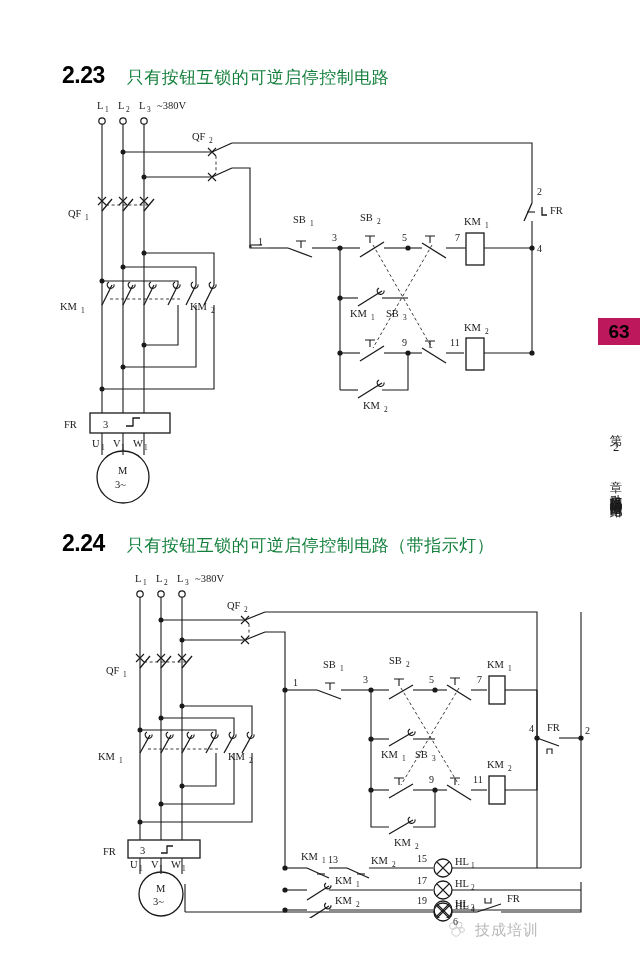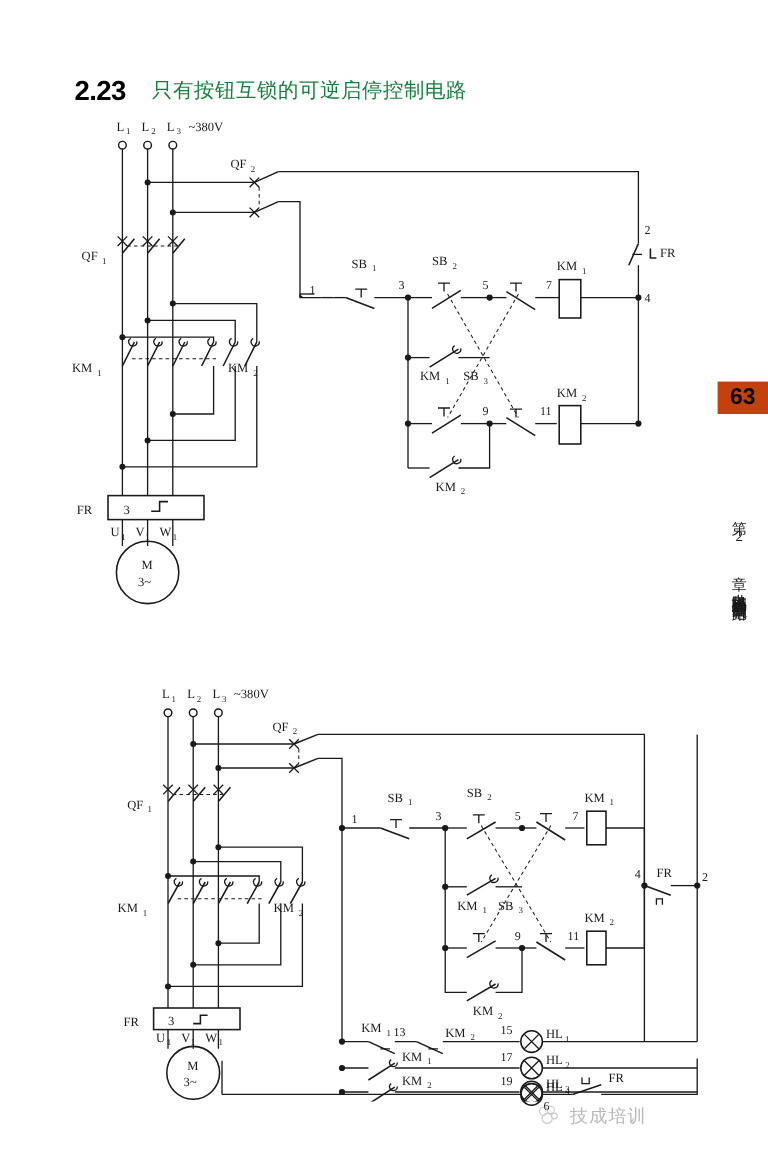--- a/index.html
+++ b/index.html
@@ -1,29 +1,29 @@
 <!DOCTYPE html>
 <html><head>
 <meta charset="utf-8">
 <style>
   html,body{margin:0;padding:0;background:#ffffff;}
   body{width:640px;height:967px;position:relative;overflow:hidden;
        font-family:"Liberation Serif",serif;color:#1a1a1a;}
   .page{position:absolute;inset:0;}
 
   
-  .sec-head{position:absolute;display:flex;align-items:center;}
+  .sec-head{position:absolute;display:flex;align-items:flex-end;}
   .sec-num{font-family:"Liberation Sans",sans-serif;font-weight:bold;
            font-size:23px;letter-spacing:-0.5px;color:#000;}
   .sec-title{font-family:"Liberation Sans",sans-serif;font-size:17px;
              color:#15803d;margin-left:22px;letter-spacing:0.5px;}
 
   
   .side-tab{position:absolute;right:0;top:318px;width:42px;}
-  .side-num{background:#c2410c;color:#000;font-family:"Liberation Sans",sans-serif;
+  .side-num{background:#be185d;color:#000;font-family:"Liberation Sans",sans-serif;
             font-weight:bold;font-size:19px;text-align:center;
             padding:3px 0 2px 0;width:42px;box-sizing:border-box;}
   .side-txt{margin-top:7px;font-size:12.5px;line-height:14px;text-align:center;
             writing-mode:vertical-rl;text-orientation:upright;
             height:215px;letter-spacing:1px;margin-left:11px;}
 
   
   .footer{position:absolute;left:445px;top:918px;display:flex;align-items:center;
           opacity:.42;}
   .footer .logo{width:24px;height:24px;margin-right:6px;}
@@ -265,20 +265,24 @@
     <path class="wire" d="M300 295 V 295 H 318"></path>
     <path class="wire" d="M300 258 V 295"></path>
     <path class="wire" d="M342 295 H 368 V 258"></path>
     <text class="lbl" x="323" y="314">KM</text>
     <text class="lbl-s" x="344" y="317">2</text>
 
     <path class="dash" d="M333 150 L 392 253"></path>
     <path class="dash" d="M392 150 L 333 253"></path>
   </svg>
 
+  <div class="sec-head" style="left:62px;top:530px;">
+    <span class="sec-num">2.24</span>
+    <span class="sec-title">只有按钮互锁的可逆启停控制电路（带指示灯）</span>
+  </div>
 
   <svg width="500" height="350" viewBox="0 0 500 350" style="position:absolute;left:95px;top:568px;">
 
     <text class="lbl" x="40" y="14">L</text>
     <text class="lbl-s" x="48" y="17">1</text>
     <text class="lbl" x="61" y="14">L</text>
     <text class="lbl-s" x="69" y="17">2</text>
     <text class="lbl" x="82" y="14">L</text>
     <text class="lbl-s" x="90" y="17">3</text>
     <text class="lbl" x="100" y="14">~380V</text>

